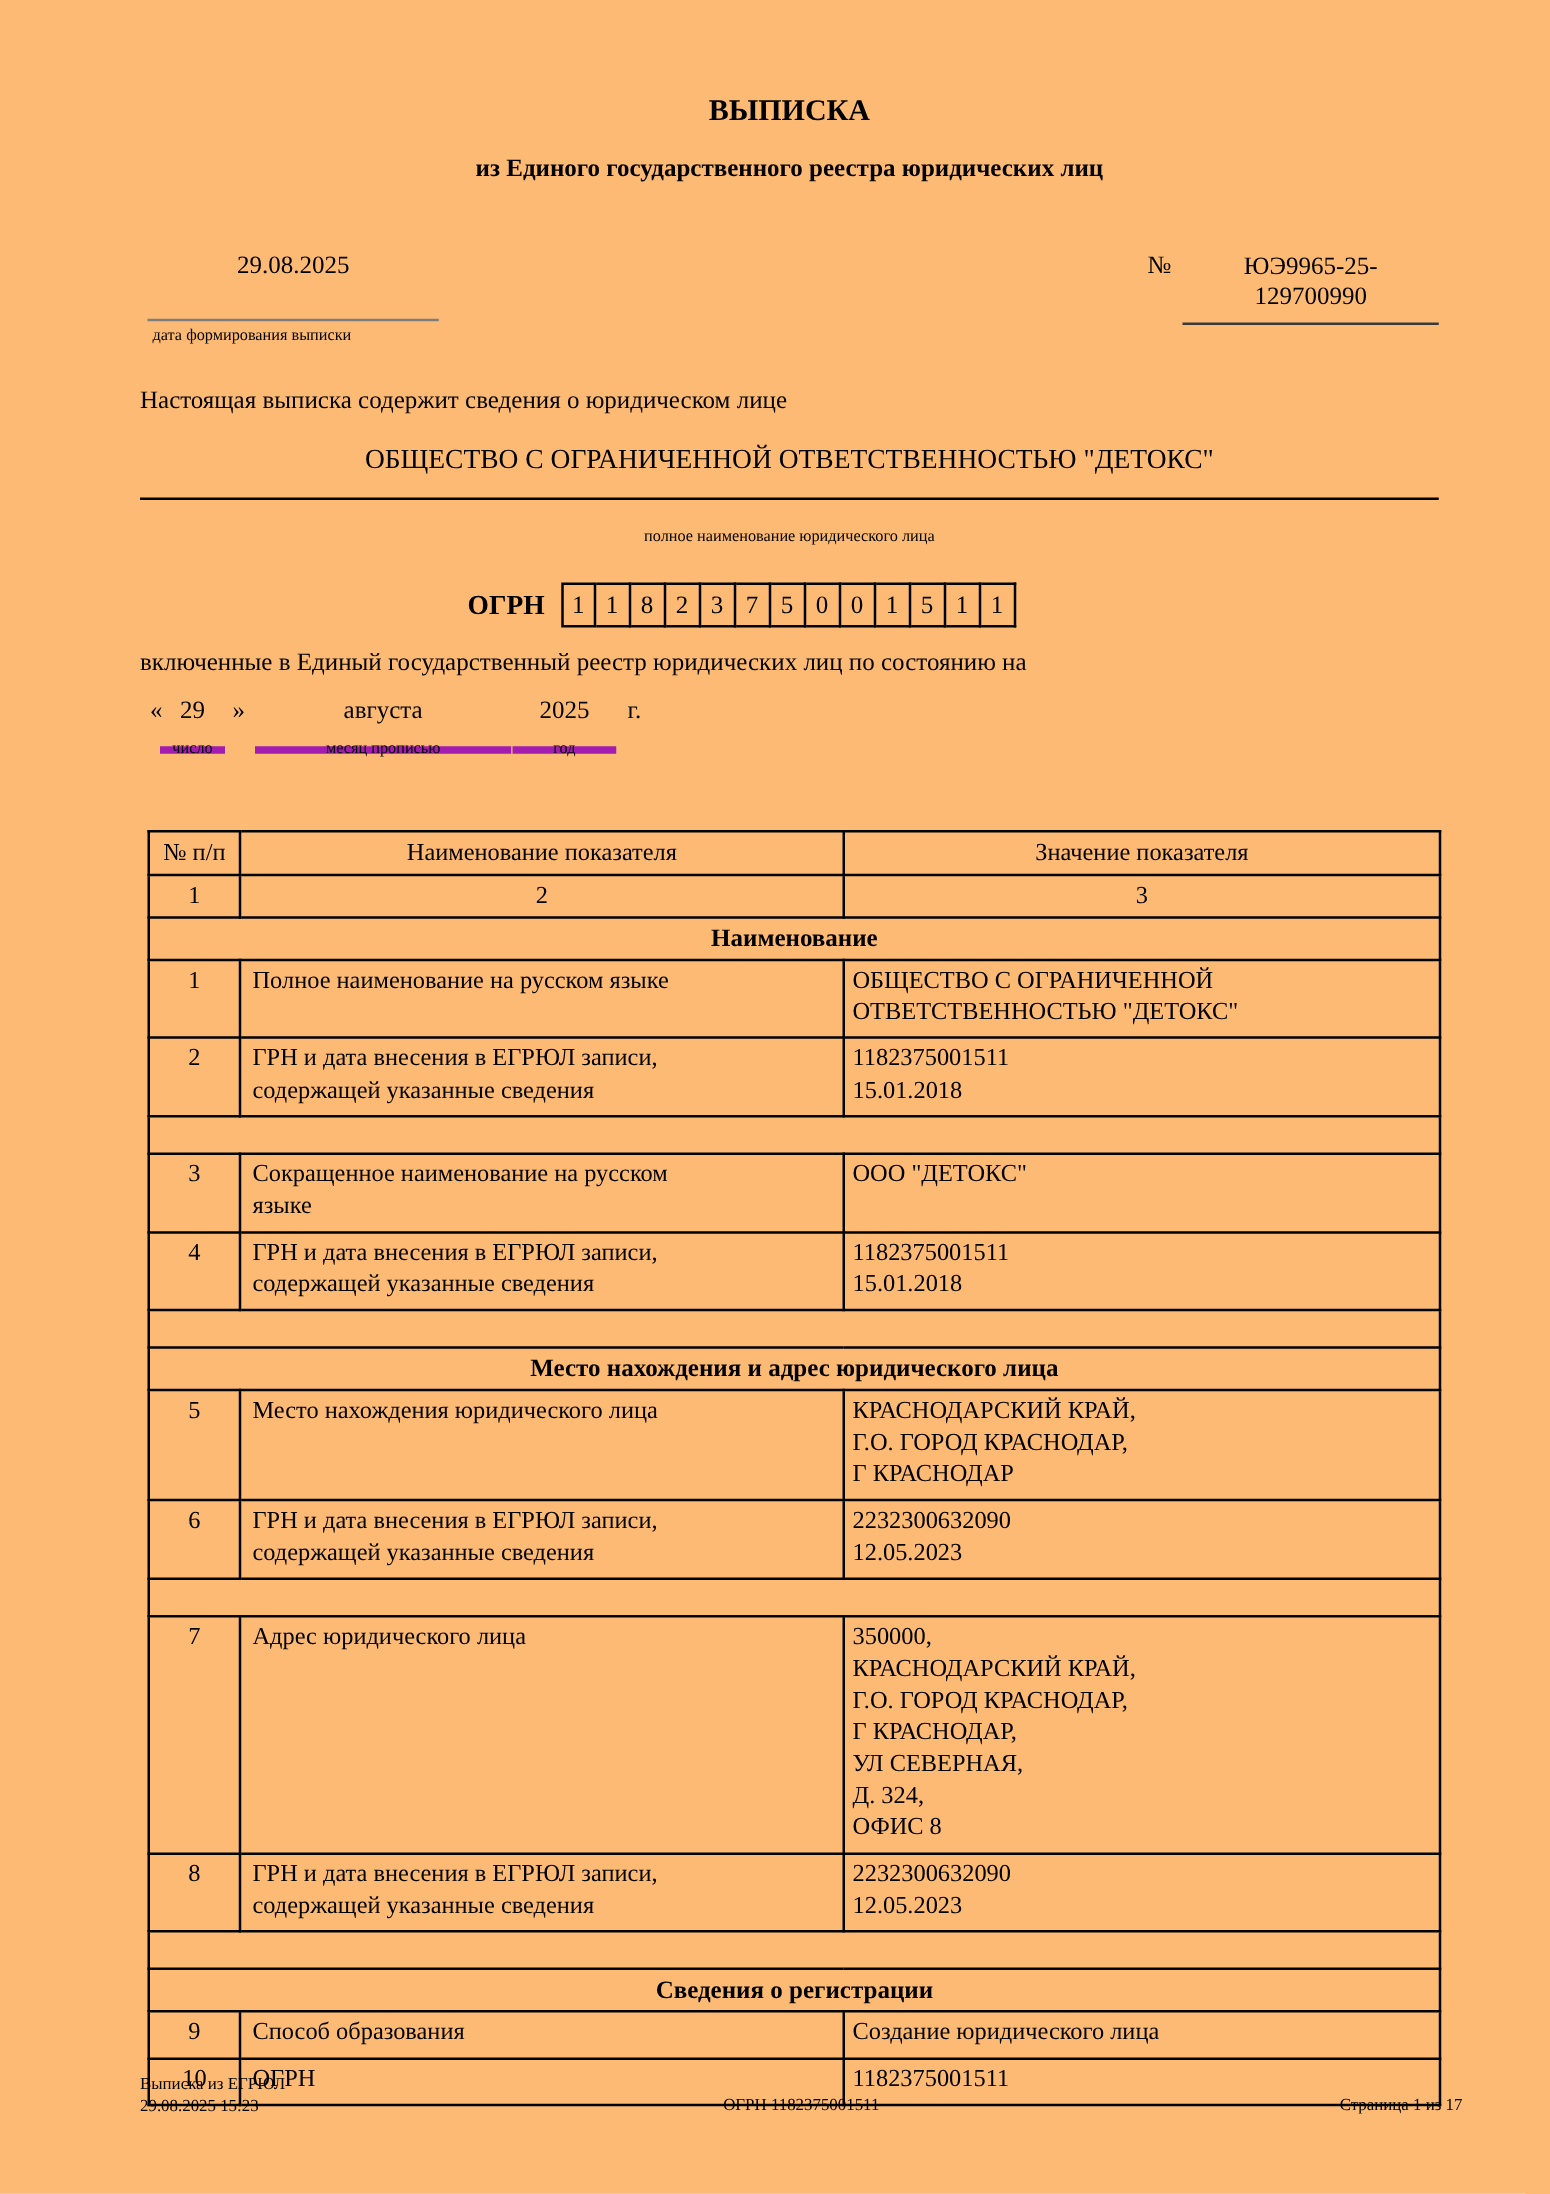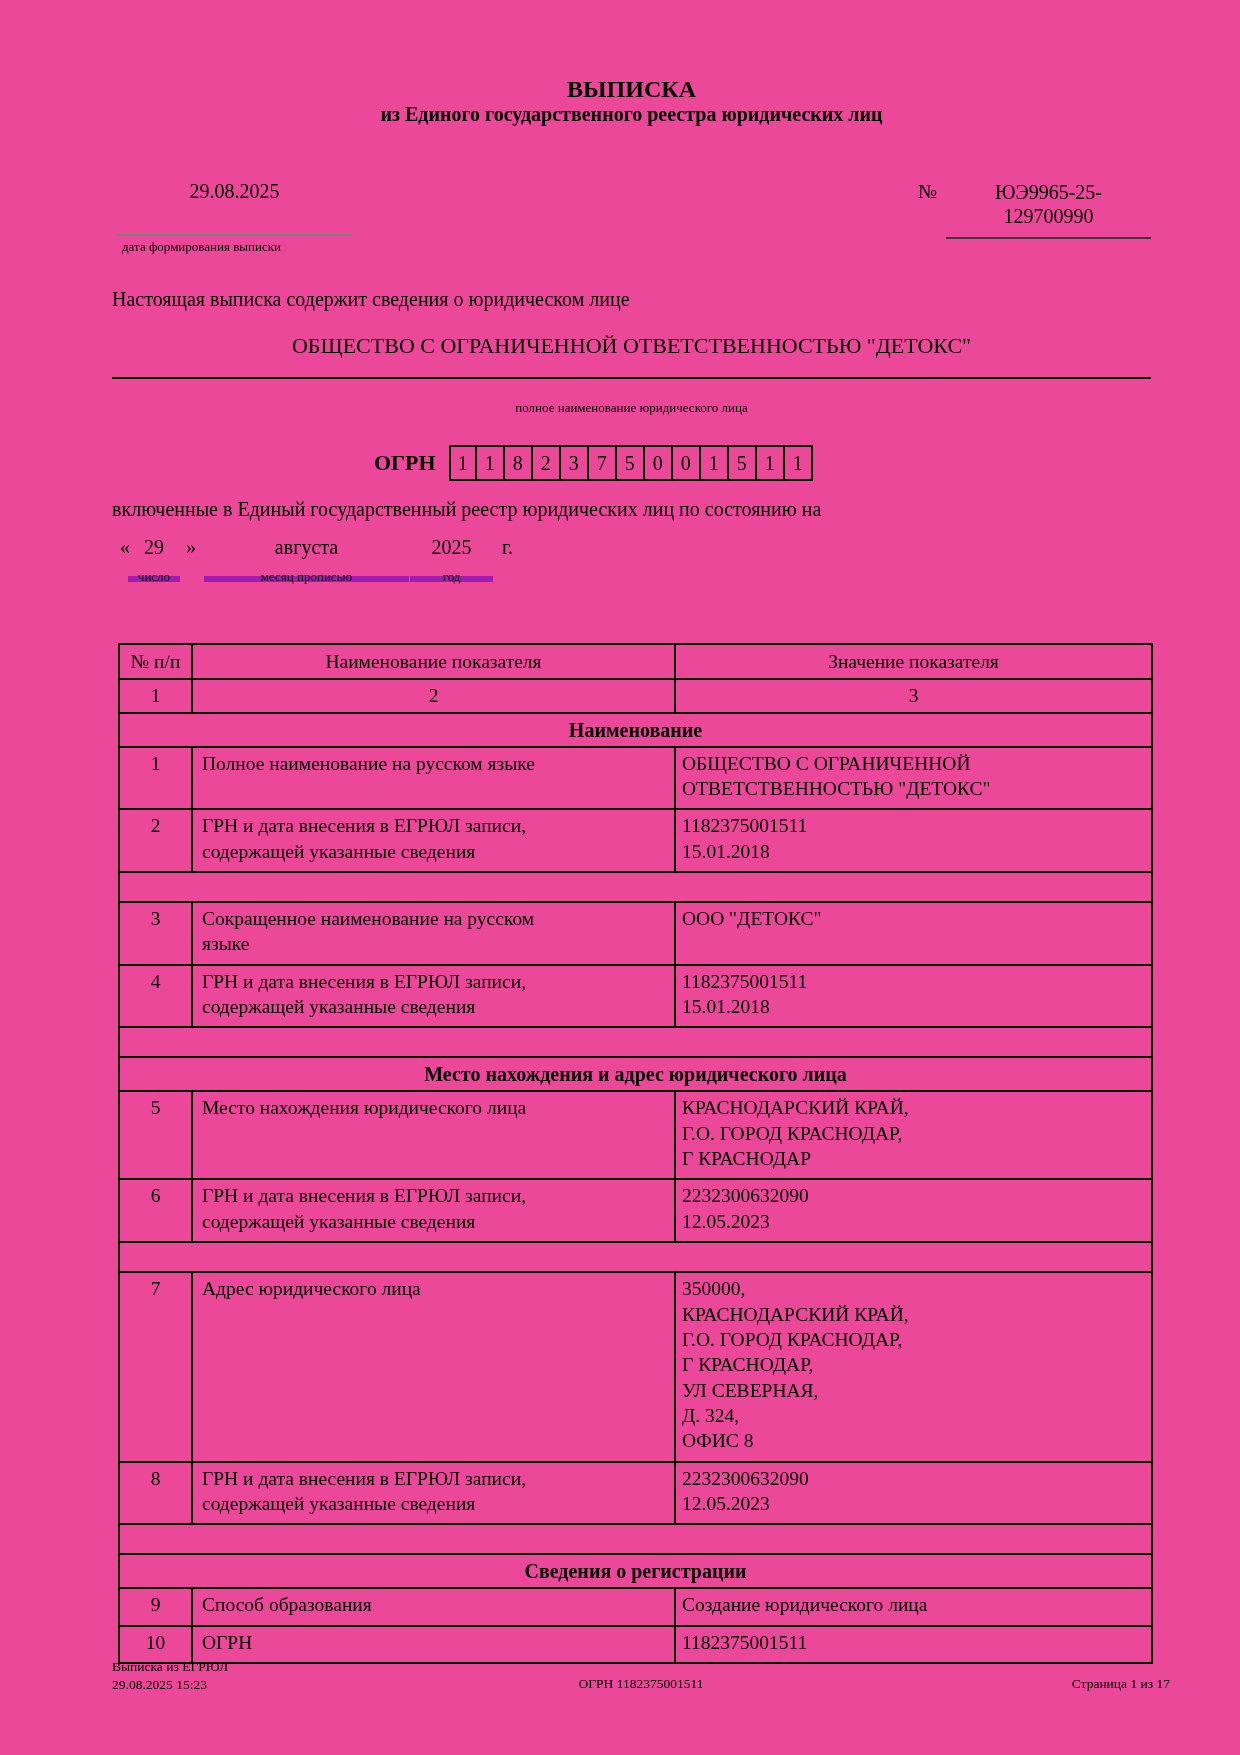--- a/index.html
+++ b/index.html
@@ -1,25 +1,25 @@
 <!DOCTYPE html>
 <html><head>
 <meta charset="utf-8">
 <style>
   * { margin:0; padding:0; box-sizing:border-box; }
   html,body { background:#e9e9e9; }
   .page {
-    width:1240px; height:1755px; background:#ec4899; color:#000;
+    width:1240px; height:1755px; background:#fdba74; color:#000;
     position:relative; margin:0 auto; overflow:hidden;
     font-family:"Liberation Serif","DejaVu Serif",serif;
   }
   .content { position:absolute; left:112px; top:0; width:1039px; }
 
   .title    { margin-top:76px; text-align:center; font-weight:bold; font-size:24px; }
-  .subtitle { margin-top:0;  text-align:center; font-weight:bold; font-size:20px; }
+  .subtitle { margin-top:21px;  text-align:center; font-weight:bold; font-size:20px; }
 
   .meta-row { position:relative; margin-top:54px; height:108px; font-size:20px; }
   .date-block { position:absolute; left:6px; top:0; width:233px; }
   .date-value { text-align:center; }
   .date-line  { margin-top:31px; border-top:2px solid #7e7e7e; }
   .small-caption { font-size:13px; }
   .date-block .small-caption { padding-left:4px; margin-top:3px; }
   .number-block { position:absolute; left:806px; top:0; display:flex; }
   .no-sign  { width:28px; }
   .no-value { width:205px; text-align:center; line-height:1.22; padding-bottom:8px; border-bottom:2px solid #3a3a3a; }

